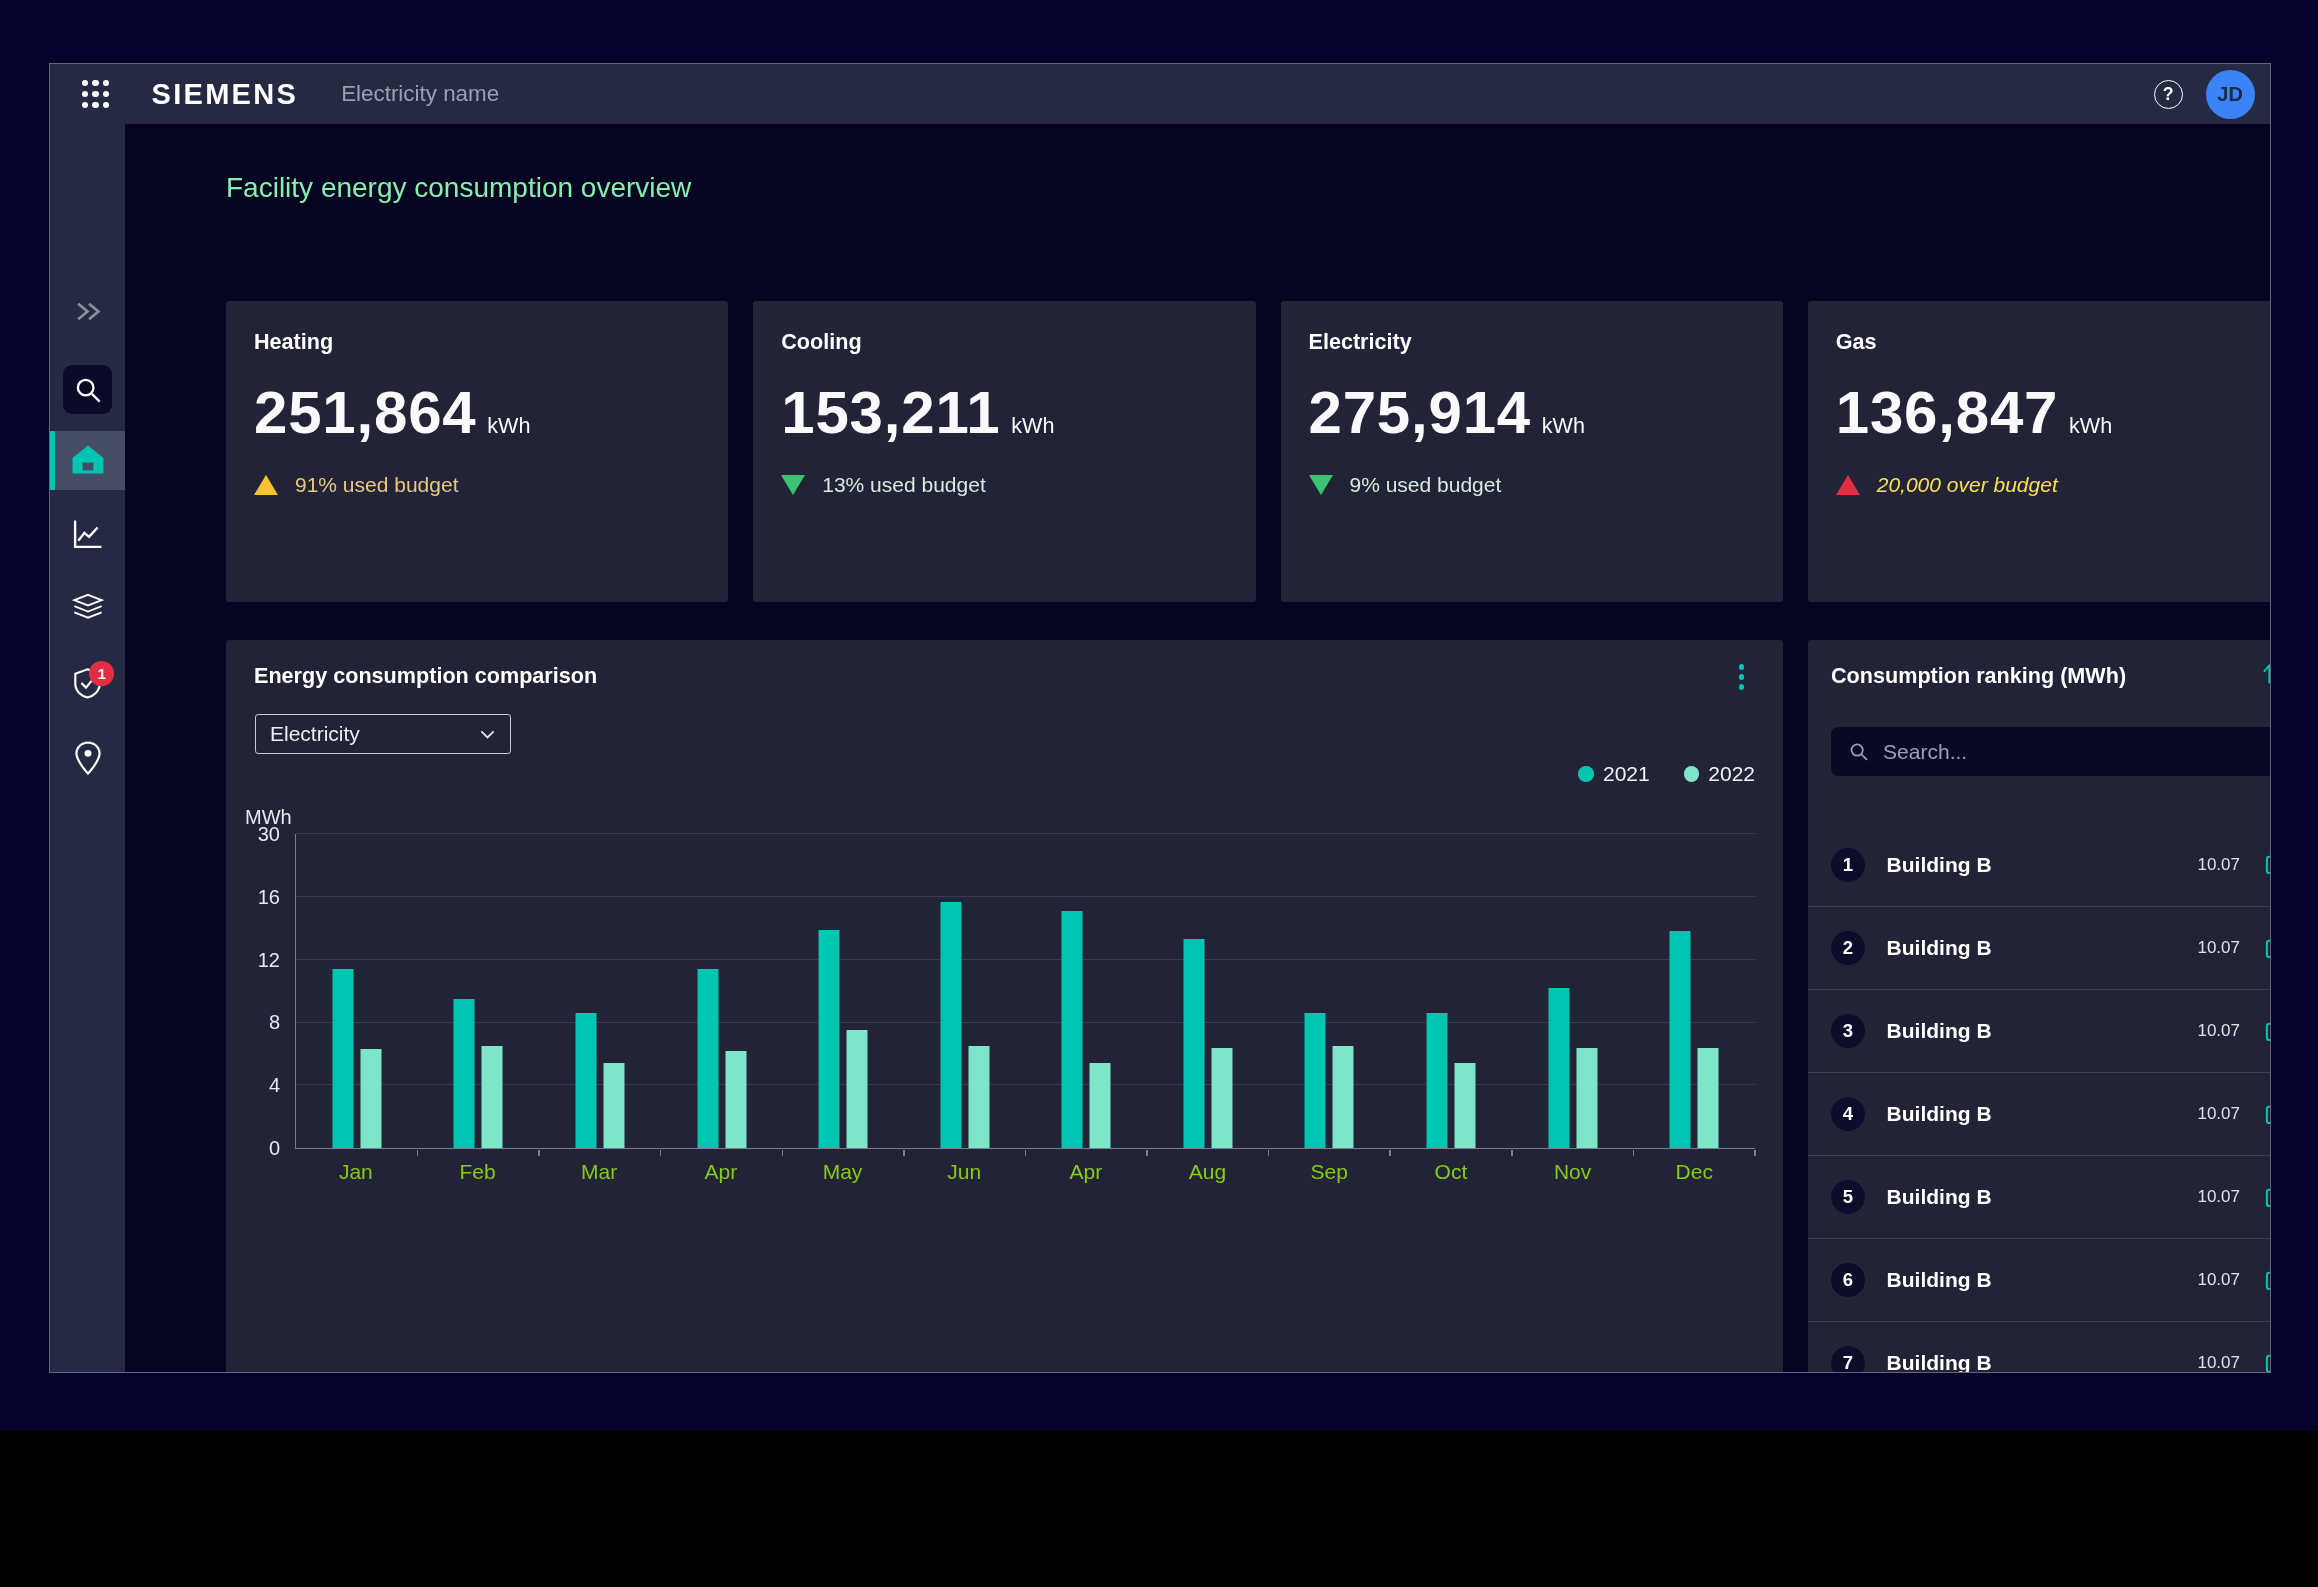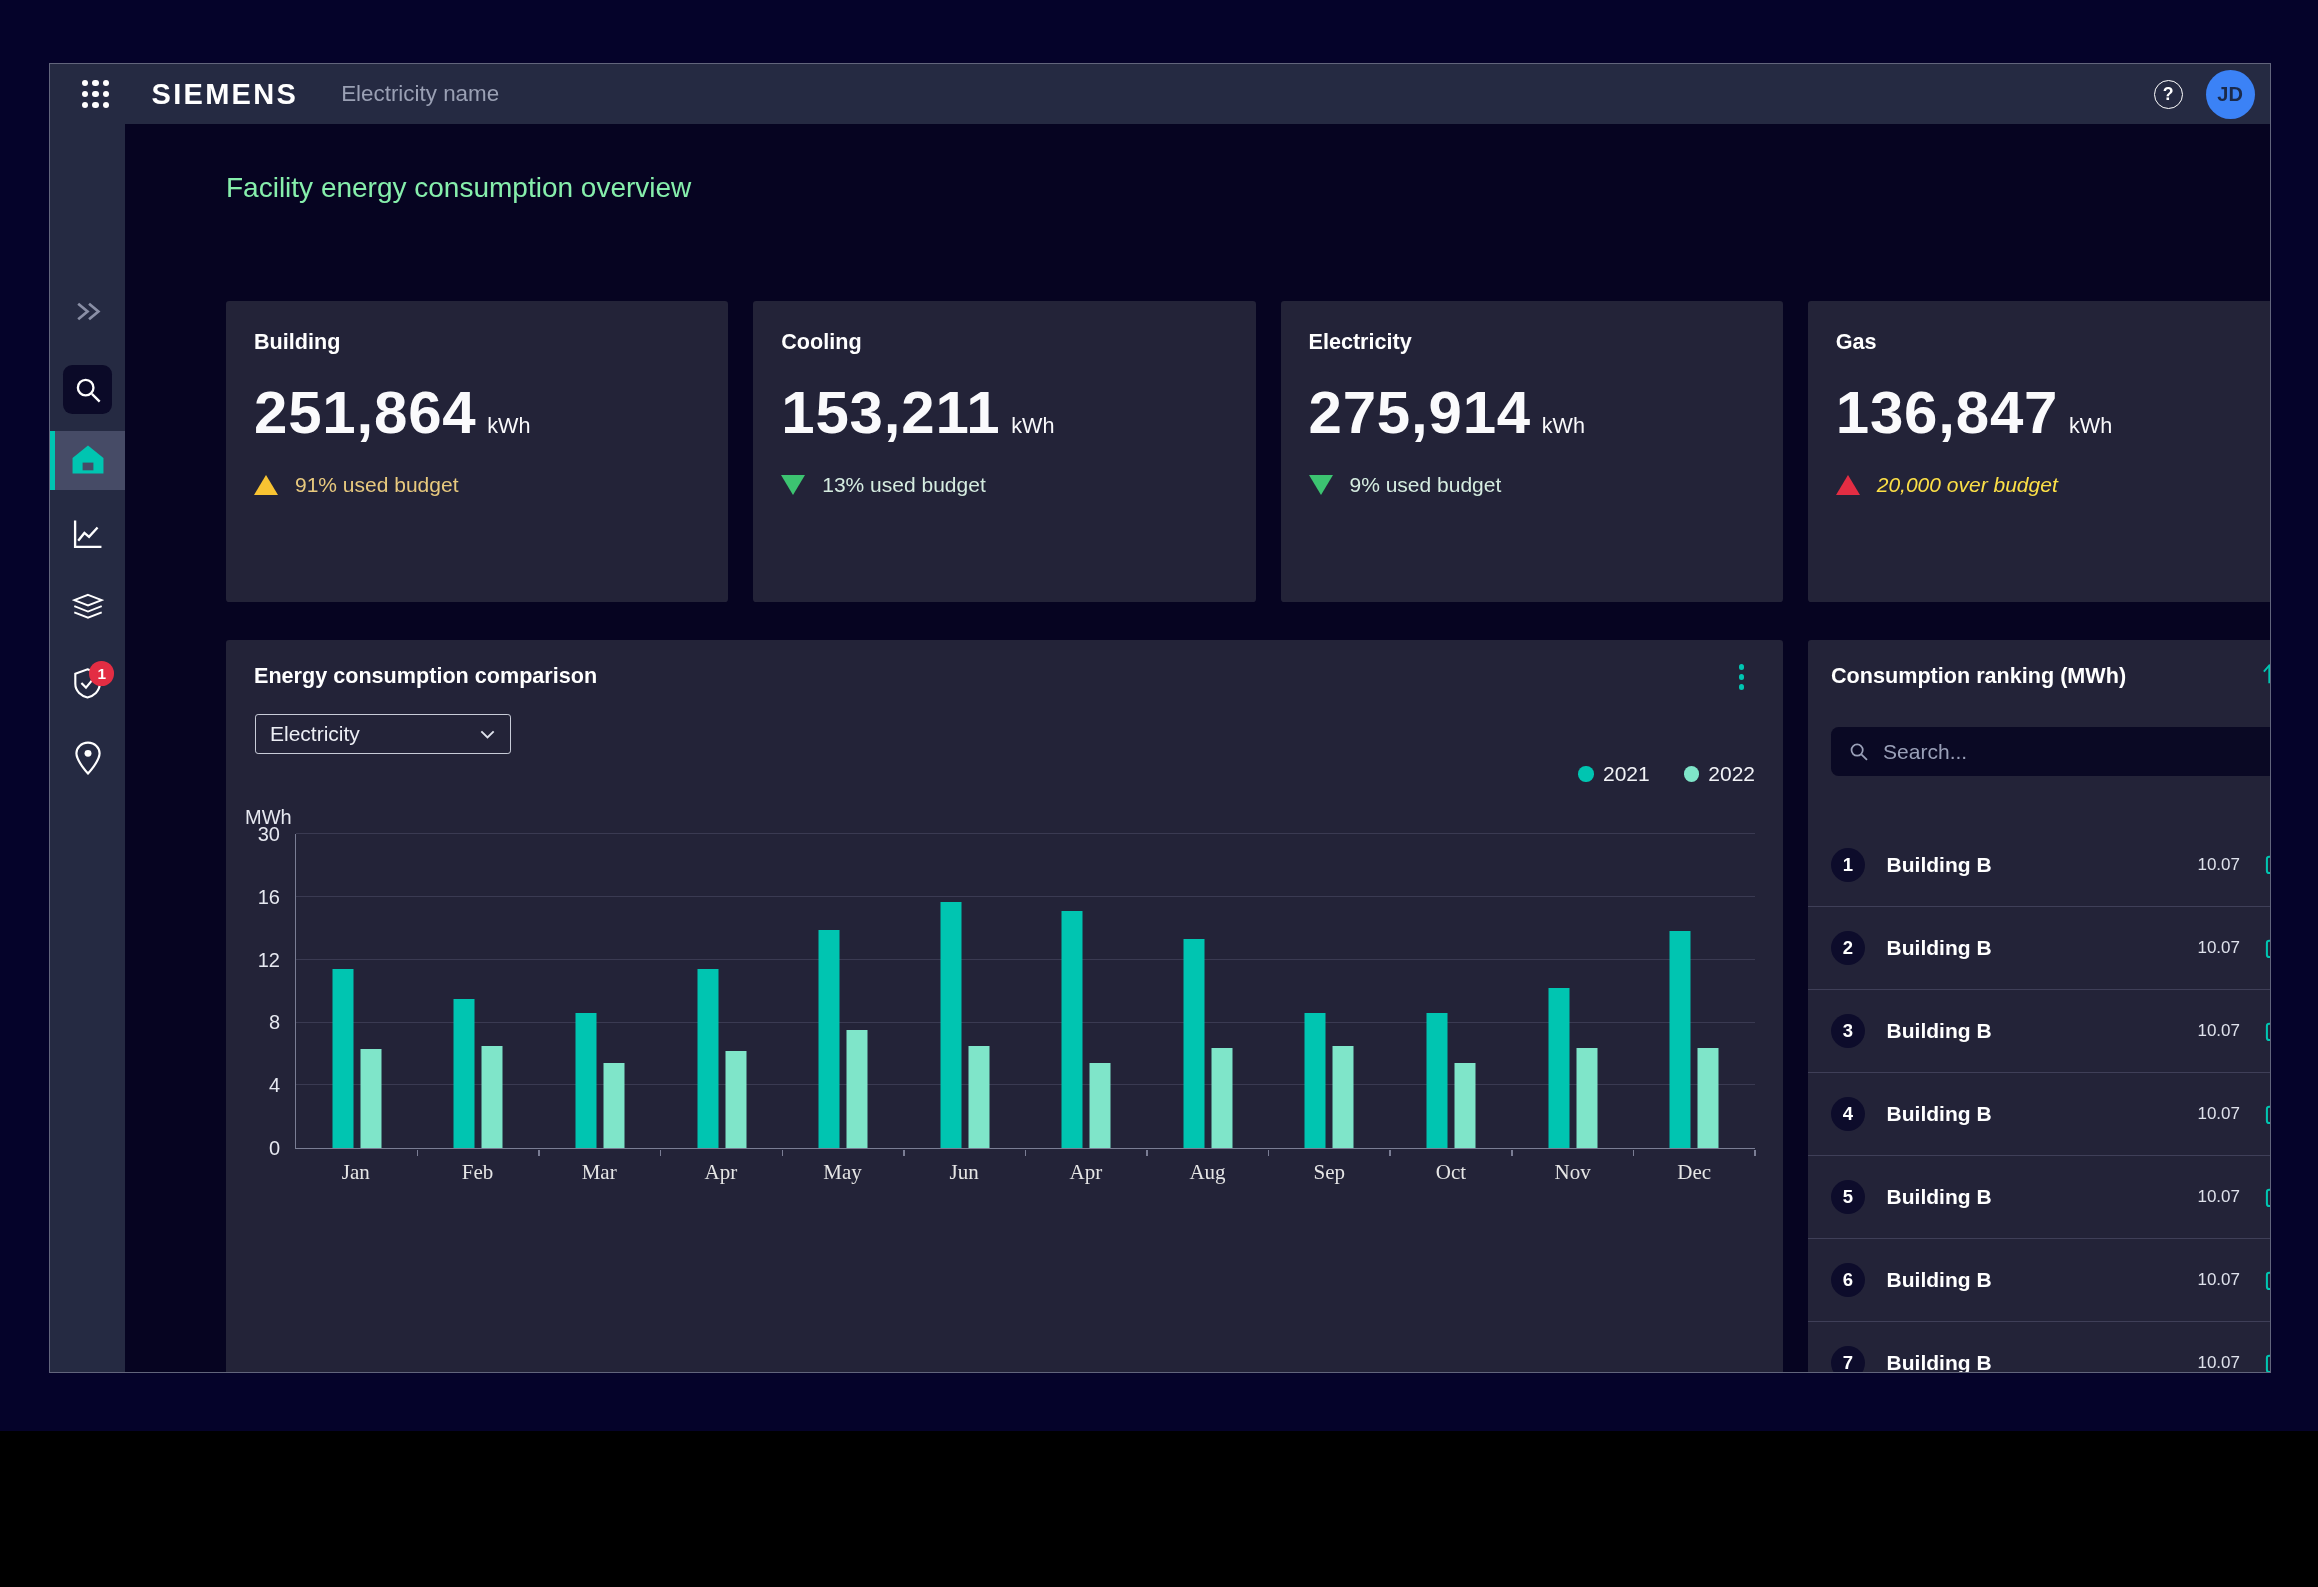--- a/index.html
+++ b/index.html
@@ -76,21 +76,21 @@
           border-left:1.5px solid #7a7d94; border-bottom:1.5px solid #7a7d94; }
   .gridline { position:absolute; left:0; width:100%; height:0.8px; background:#3a3a52; }
   .ytick-label { position:absolute; color:#e6e8f0; font-size:20px; text-align:right; width:46px; transform:translateY(-50%); }
   .slots { position:absolute; left:0; top:0; width:100%; height:100%; display:flex; }
   .slot { flex:1; position:relative; }
   .pair { position:absolute; left:50%; bottom:0; transform:translateX(-50%);
           display:flex; align-items:flex-end; gap:7px; height:100%; }
   .bar { width:21px; }
   .xtick { position:absolute; bottom:-7.7px; width:1.5px; height:6.2px; background:#7a7d94; }
   .months { position:absolute; left:69px; top:520px; width:1460px; display:flex; }
-  .month-label { flex:1; text-align:center; color:#e5e5e5; font-size:21px;font-family:Liberation Serif, serif; }
+  .month-label { flex:1; text-align:center; color:#84cc16; font-size:21px; }
 
   
   .rank-card { position:absolute; left:1683px; top:516px; width:503px; height:767px;
                background:#232338; border-radius:3.1px; overflow:hidden; }
   .rank-title { position:absolute; left:23px; top:23px; color:#fff; font-size:21.6px; font-weight:700; }
   .sort-btn { position:absolute; right:20px; top:20px; width:31px; height:31px; cursor:pointer; }
   .searchbox { position:absolute; left:23px; top:87px; width:456px; height:49px; background:#0a0924;
                border-radius:7.7px; display:flex; align-items:center; padding:0 17px; }
   .searchbox input { background:transparent; border:none; outline:none; color:#dfe2ec; font-size:21px;
                      margin-left:14px; width:100%; font-family:"Liberation Sans", sans-serif; }
@@ -180,21 +180,21 @@
             <circle cx="18" cy="16" r="4.5" fill="#fff"></circle>
           </svg></span>
       </div>
     </div>
 
   <div class="main">
     <div class="page-title">Facility energy consumption overview</div>
 
     <div class="kpi-row" id="kpiRow">
         <div class="kpi-card">
-          <div class="kpi-label">Building</div>
+          <div class="kpi-label">Heating</div>
           <div class="kpi-valrow">
             <span class="kpi-value">251,864</span>
             <span class="kpi-unit">kWh</span>
           </div>
           <div class="kpi-status">
             <span class="tri warn-up"></span>
             <span class="st-warn">91% used budget</span>
           </div>
         </div>
         <div class="kpi-card">

